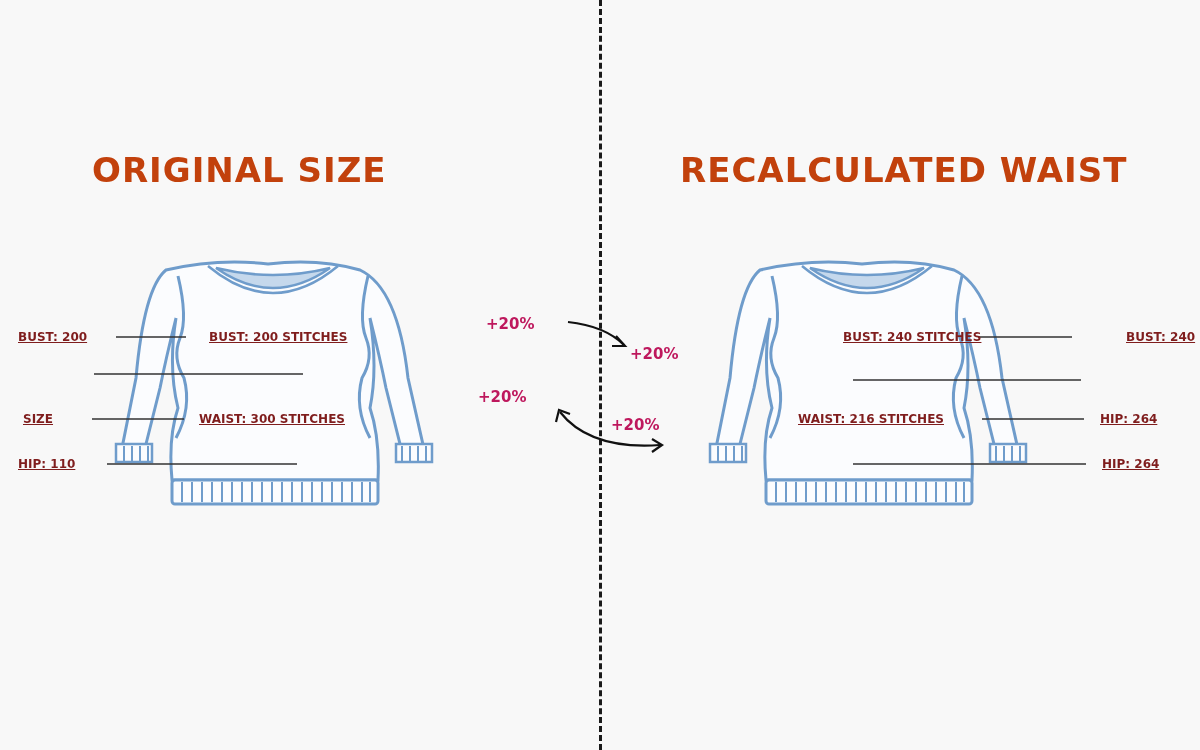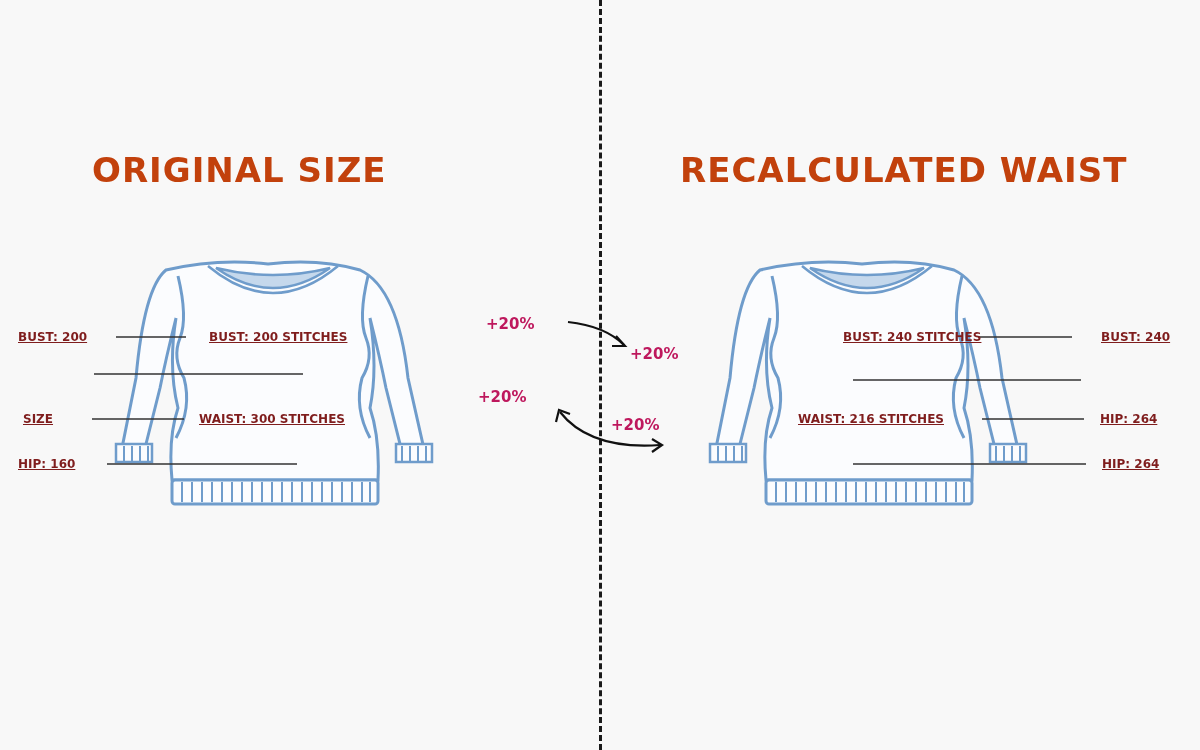--- a/index.html
+++ b/index.html
@@ -125,24 +125,24 @@
     <path d="M560 412 Q590 450 660 445"></path>
     <path d="M556 422 L559 410 L570 414"></path>
     <path d="M652 439 L662 445 L652 452"></path>
   </g>
 </svg>
 
 <div class="lbl" style="left:18px;top:330px;">BUST: 200</div>
 <div class="lbl" style="left:202px;top:330px;margin-left:7px;">BUST: 200 STITCHES</div>
 <div class="lbl" style="left:23px;top:412px;">SIZE</div>
 <div class="lbl" style="left:199px;top:412px;">WAIST: 300 STITCHES</div>
-<div class="lbl" style="left:18px;top:457px;">HIP: 160</div>
+<div class="lbl" style="left:18px;top:457px;">HIP: 110</div>
 
 <div class="lbl" style="left:802px;top:330px;margin-left:41px;">BUST: 240 STITCHES</div>
-<div class="lbl" style="left:1101px;top:330px;">BUST: 240</div>
+<div class="lbl" style="left:1126px;top:330px;">BUST: 240</div>
 <div class="lbl" style="left:798px;top:412px;">WAIST: 216 STITCHES</div>
 <div class="lbl" style="left:1100px;top:412px;">HIP: 264</div>
 <div class="lbl" style="left:1102px;top:457px;">HIP: 264</div>
 
 <div class="pct" style="left:486px;top:315px;">+20%</div>
 <div class="pct" style="left:630px;top:345px;">+20%</div>
 <div class="pct" style="left:478px;top:388px;">+20%</div>
 <div class="pct" style="left:611px;top:416px;">+20%</div>
 
 </body></html>

